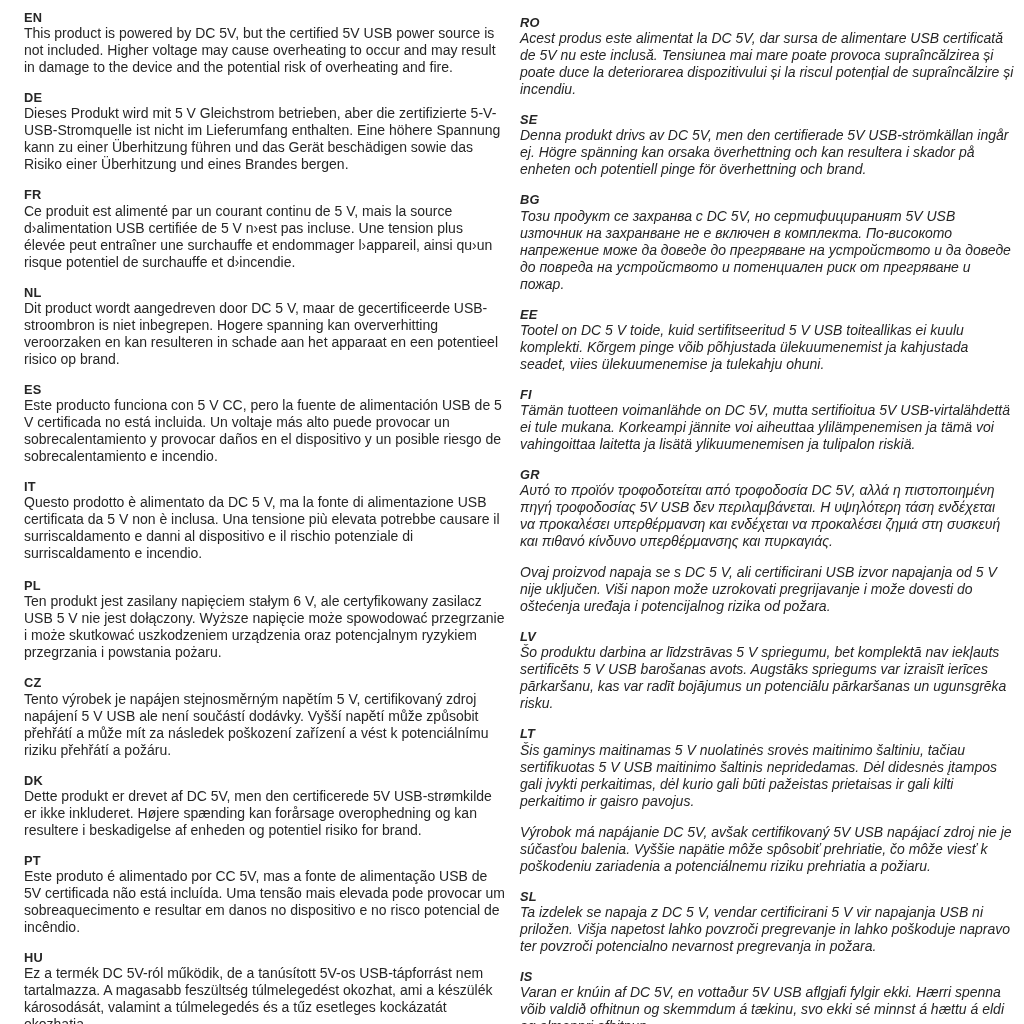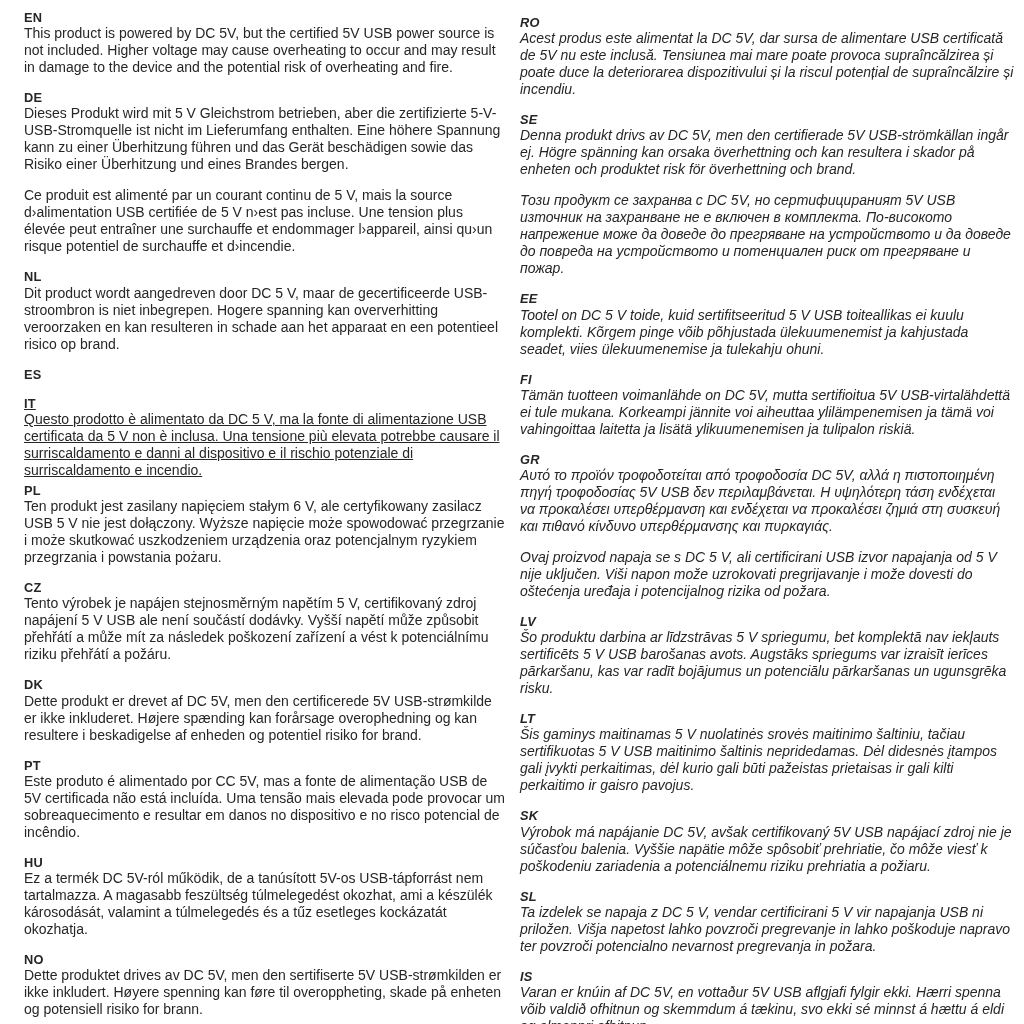--- a/index.html
+++ b/index.html
@@ -34,22 +34,21 @@
     flex: 1 1 auto;
     padding-top: 5px;
     padding-right: 4px;
     font-style: italic;
   }
   .lang-section {
     margin: 0 0 14px 0;
   }
   
   .col-left .lang-section:nth-child(6) {
-    margin-bottom: 4px;
-    text-decoration: underline;
+    margin-bottom: 16px;
   }
   .lang-code {
     margin: 0;
     font-size: 12.8px;
     line-height: 15.2px;
     font-weight: bold;
     letter-spacing: 0.2px;
   }
   .lang-text {
     margin: 0;
@@ -67,30 +66,32 @@
     <h2 class="lang-code">EN</h2>
     <p class="lang-text">This product is powered by DC 5V, but the certified 5V USB power source is not included. Higher voltage may cause overheating to occur and may result in damage to the device and the potential risk of overheating and fire.</p>
   </section>
 
   <section class="lang-section">
     <h2 class="lang-code">DE</h2>
     <p class="lang-text">Dieses Produkt wird mit 5 V Gleichstrom betrieben, aber die zertifizierte 5-V-USB-Stromquelle ist nicht im Lieferumfang enthalten. Eine höhere Spannung kann zu einer Überhitzung führen und das Gerät beschädigen sowie das Risiko einer Überhitzung und eines Brandes bergen.</p>
   </section>
 
   <section class="lang-section">
+    <h2 class="lang-code">FR</h2>
     <p class="lang-text">Ce produit est alimenté par un courant continu de 5 V, mais la source d›alimentation USB certifiée de 5 V n›est pas incluse. Une tension plus élevée peut entraîner une surchauffe et endommager l›appareil, ainsi qu›un risque potentiel de surchauffe et d›incendie.</p>
   </section>
 
   <section class="lang-section">
     <h2 class="lang-code">NL</h2>
     <p class="lang-text">Dit product wordt aangedreven door DC 5 V, maar de gecertificeerde USB-stroombron is niet inbegrepen. Hogere spanning kan oververhitting veroorzaken en kan resulteren in schade aan het apparaat en een potentieel risico op brand.</p>
   </section>
 
   <section class="lang-section">
     <h2 class="lang-code">ES</h2>
+    <p class="lang-text">Este producto funciona con 5 V CC, pero la fuente de alimentación USB de 5 V certificada no está incluida. Un voltaje más alto puede provocar un sobrecalentamiento y provocar daños en el dispositivo y un posible riesgo de sobrecalentamiento e incendio.</p>
   </section>
 
   <section class="lang-section">
     <h2 class="lang-code">IT</h2>
     <p class="lang-text">Questo prodotto è alimentato da DC 5 V, ma la fonte di alimentazione USB certificata da 5 V non è inclusa. Una tensione più elevata potrebbe causare il surriscaldamento e danni al dispositivo e il rischio potenziale di surriscaldamento e incendio.</p>
   </section>
 
   <section class="lang-section">
     <h2 class="lang-code">PL</h2>
     <p class="lang-text">Ten produkt jest zasilany napięciem stałym 6 V, ale certyfikowany zasilacz USB 5 V nie jest dołączony. Wyższe napięcie może spowodować przegrzanie i może skutkować uszkodzeniem urządzenia oraz potencjalnym ryzykiem przegrzania i powstania pożaru.</p>
@@ -122,24 +123,25 @@
   </section>
 </div>
   <div class="col col-right">
   <section class="lang-section">
     <h2 class="lang-code">RO</h2>
     <p class="lang-text">Acest produs este alimentat la DC 5V, dar sursa de alimentare USB certificată de 5V nu este inclusă. Tensiunea mai mare poate provoca supraîncălzirea și poate duce la deteriorarea dispozitivului și la riscul potențial de supraîncălzire și incendiu.</p>
   </section>
 
   <section class="lang-section">
     <h2 class="lang-code">SE</h2>
-    <p class="lang-text">Denna produkt drivs av DC 5V, men den certifierade 5V USB-strömkällan ingår ej. Högre spänning kan orsaka överhettning och kan resultera i skador på enheten och produktet risk för överhettning och brand.</p>
+    <p class="lang-text">Denna produkt drivs av DC 5V, men den certifierade 5V USB-strömkällan ingår ej. Högre spänning kan orsaka överhettning och kan resultera i skador på enheten och potentiell pinge för överhettning och brand.</p>
   </section>
 
   <section class="lang-section">
+    <h2 class="lang-code">BG</h2>
     <p class="lang-text">Този продукт се захранва с DC 5V, но сертифицираният 5V USB източник на захранване не е включен в комплекта. По-високото напрежение може да доведе до прегряване на устройството и да доведе до повреда на устройството и потенциален риск от прегряване и пожар.</p>
   </section>
 
   <section class="lang-section">
     <h2 class="lang-code">EE</h2>
     <p class="lang-text">Tootel on DC 5 V toide, kuid sertifitseeritud 5 V USB toiteallikas ei kuulu komplekti. Kõrgem pinge võib põhjustada ülekuumenemist ja kahjustada seadet, viies ülekuumenemise ja tulekahju ohuni.</p>
   </section>
 
   <section class="lang-section">
     <h2 class="lang-code">FI</h2>
@@ -159,21 +161,20 @@
     <h2 class="lang-code">LV</h2>
     <p class="lang-text">Šo produktu darbina ar līdzstrāvas 5 V spriegumu, bet komplektā nav iekļauts sertificēts 5 V USB barošanas avots. Augstāks spriegums var izraisīt ierīces pārkaršanu, kas var radīt bojājumus un potenciālu pārkaršanas un ugunsgrēka risku.</p>
   </section>
 
   <section class="lang-section">
     <h2 class="lang-code">LT</h2>
     <p class="lang-text">Šis gaminys maitinamas 5 V nuolatinės srovės maitinimo šaltiniu, tačiau sertifikuotas 5 V USB maitinimo šaltinis nepridedamas. Dėl didesnės įtampos gali įvykti perkaitimas, dėl kurio gali būti pažeistas prietaisas ir gali kilti perkaitimo ir gaisro pavojus.</p>
   </section>
 
   <section class="lang-section">
-    <h2 class="lang-code">SK</h2>
     <p class="lang-text">Výrobok má napájanie DC 5V, avšak certifikovaný 5V USB napájací zdroj nie je súčasťou balenia. Vyššie napätie môže spôsobiť prehriatie, čo môže viesť k poškodeniu zariadenia a potenciálnemu riziku prehriatia a požiaru.</p>
   </section>
 
   <section class="lang-section">
     <h2 class="lang-code">SL</h2>
     <p class="lang-text">Ta izdelek se napaja z DC 5 V, vendar certificirani 5 V vir napajanja USB ni priložen. Višja napetost lahko povzroči pregrevanje in lahko poškoduje napravo ter povzroči potencialno nevarnost pregrevanja in požara.</p>
   </section>
 
   <section class="lang-section">
     <h2 class="lang-code">IS</h2>

